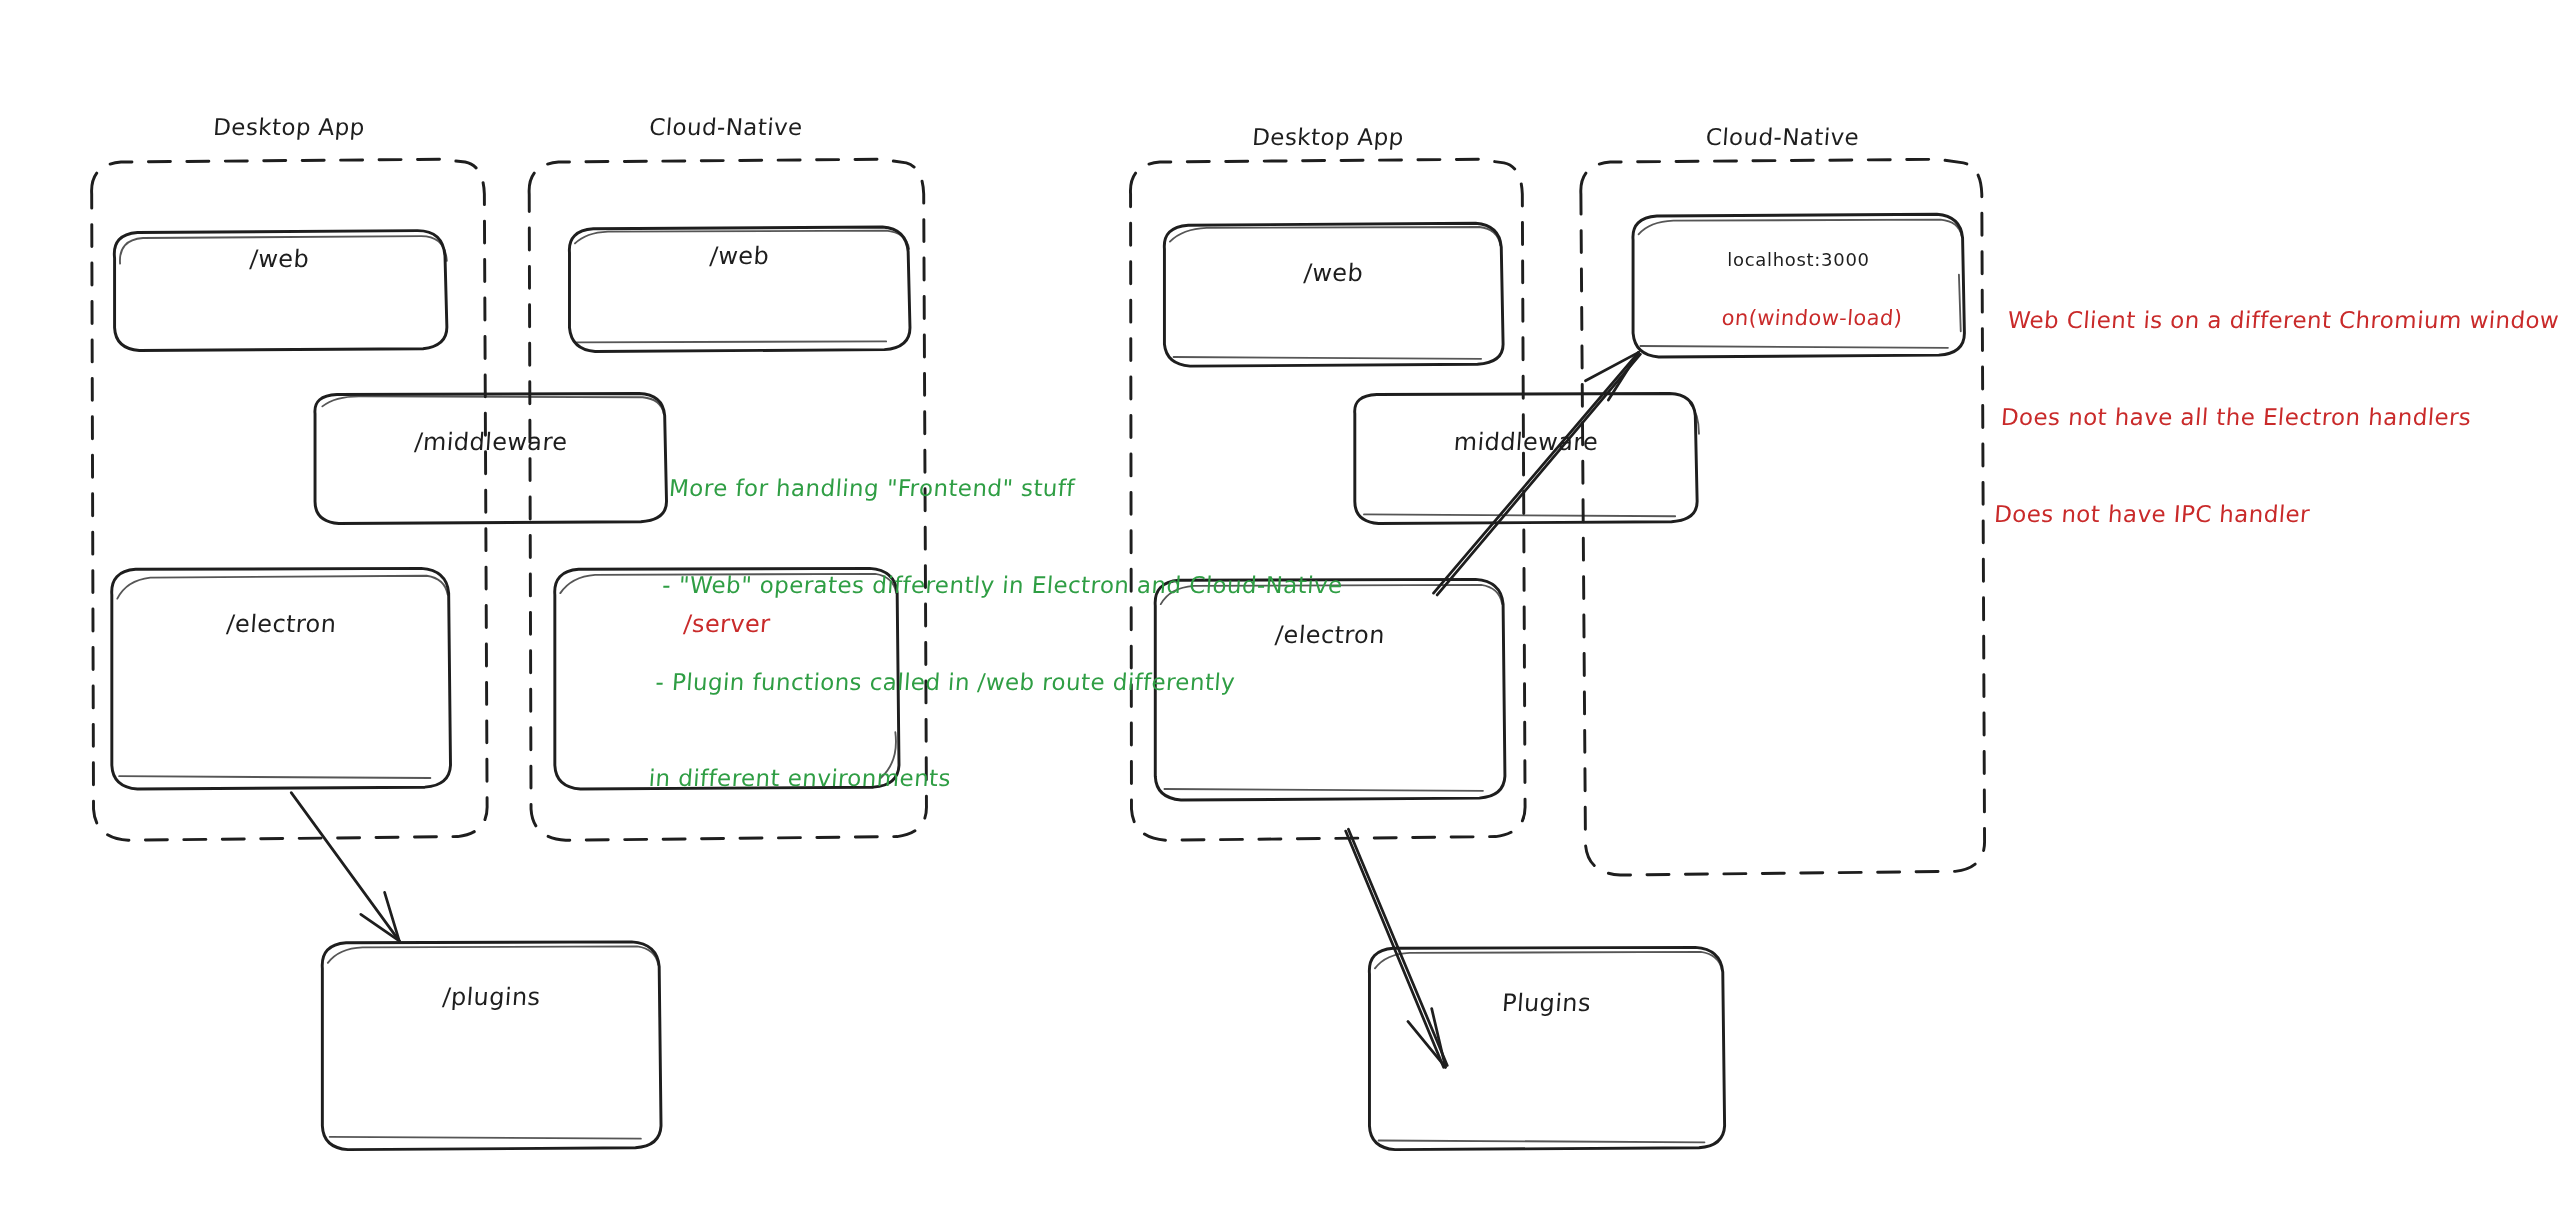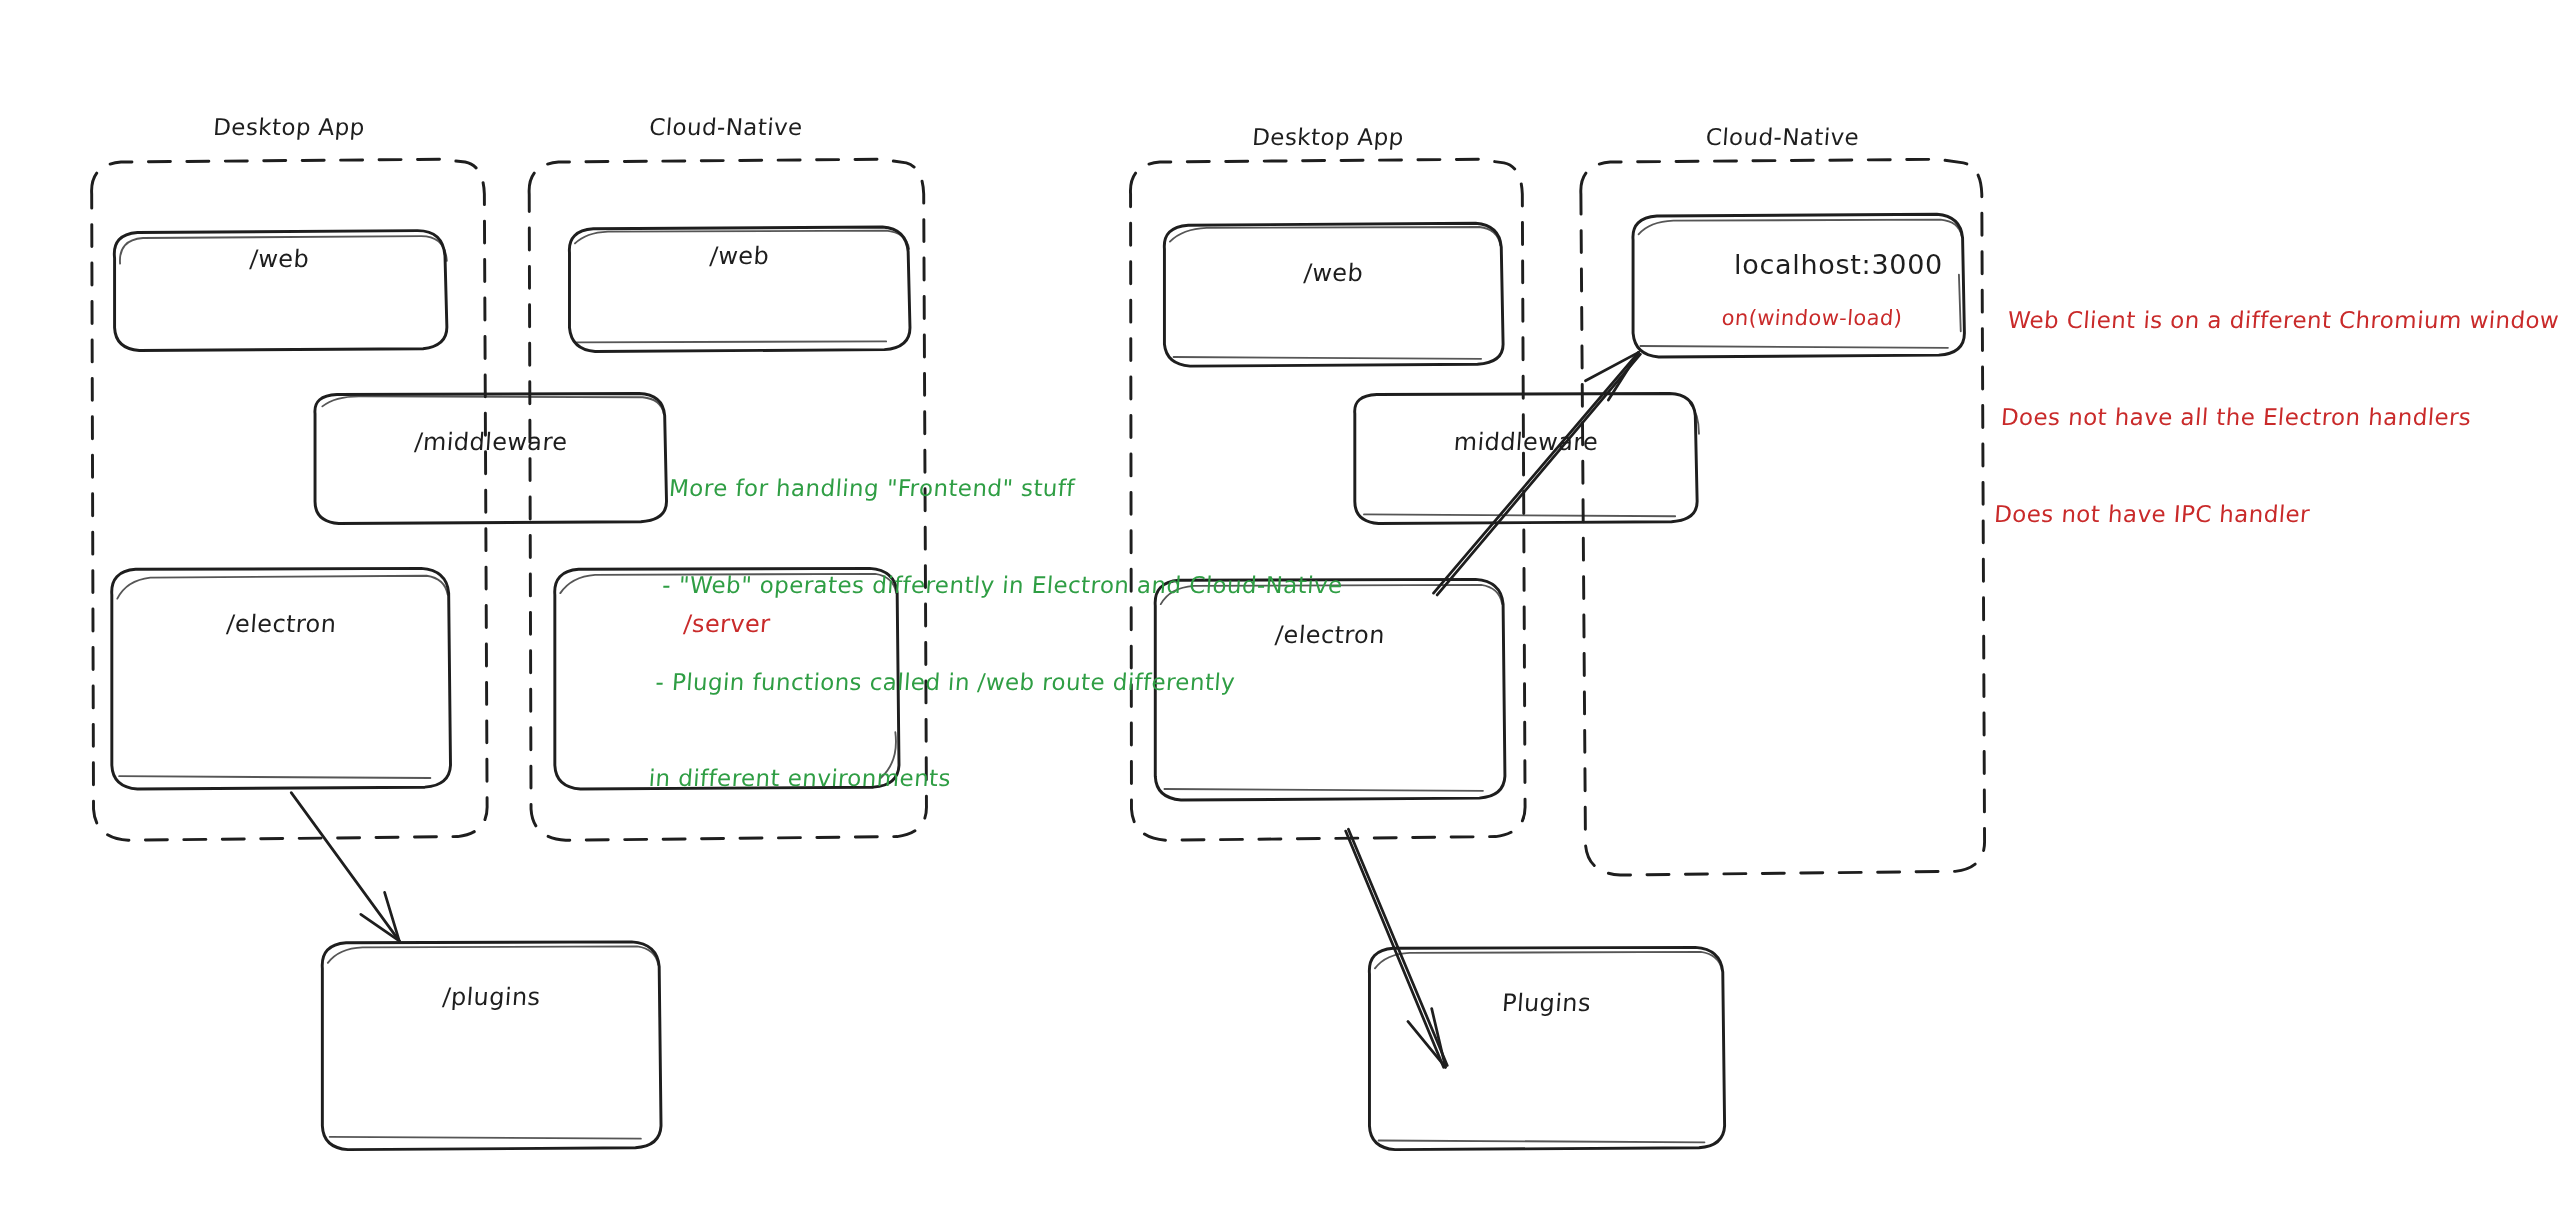--- a/index.html
+++ b/index.html
@@ -63,24 +63,23 @@
   }
   .grp-title {
     font-size: 23px;
     text-align: center;
   }
   .node-title {
     font-size: 24px;
     text-align: center;
   }
   .node-title.big {
-    font-size: 27px;
+    font-size: 18px;
     transform: skewX(0deg);
     letter-spacing: 0.7px;
-    padding-left: 40px;
   }
   .ann {
     font-size: 23px;
     line-height: 1.40;
   }
   .ann.green { color: #2f9e44; }
   .ann.red { color: #c92a2a; }
   .node-title.red { color: #c92a2a; }
   .sub-red {
     font-size: 21px;

